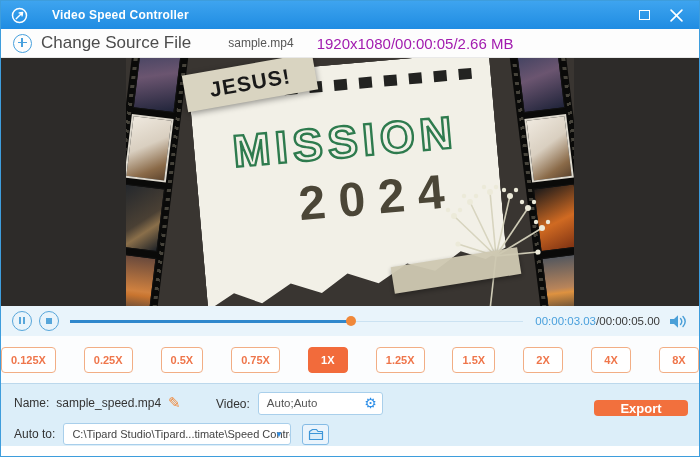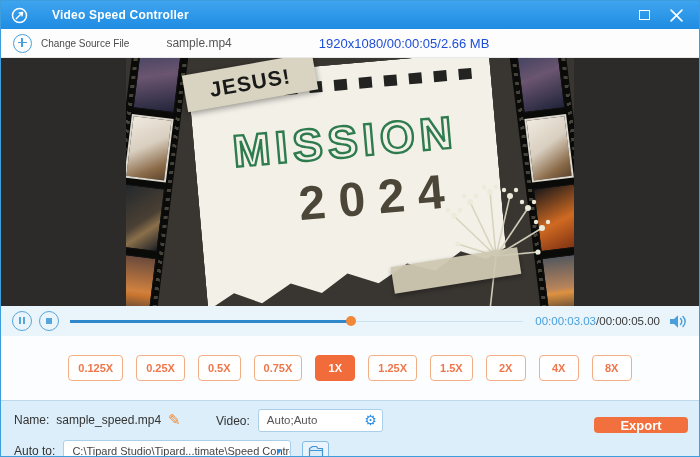--- a/index.html
+++ b/index.html
@@ -28,23 +28,23 @@
   .add-circle {
     width:19px; height:19px; border-radius:50%; border:1.4px solid #47a0dd;
     position:relative; flex:0 0 auto;
   }
   .add-circle::before, .add-circle::after {
     content:""; position:absolute; background:#47a0dd;
   }
   .add-circle::before { width:9px; height:1.5px; left:3.5px; top:7.2px; }
   .add-circle::after  { width:1.5px; height:9px; left:7.2px; top:3.5px; }
   .change-src { display:flex; align-items:center; gap:9px; cursor:pointer; }
-  .change-src .lbl { font-size:10px; color:#4c4c4c; }
+  .change-src .lbl { font-size:17px; color:#4c4c4c; }
   .toolbar .fname { font-size:12px; color:#565656; margin-left:37px; }
-  .toolbar .finfo { font-size:13px; color:#1d4ed8; margin-left:87px; }
+  .toolbar .finfo { font-size:15px; color:#a21caf; margin-left:23px; }
 
   
   .stage { height:248px; background:#2d2b29; position:relative; overflow:hidden; }
   .vframe {
     position:absolute; left:50%; top:0; transform:translateX(-50%);
     width:448px; height:248px; background:#393531; overflow:hidden;
   }
   .strip {
     position:absolute; width:56px; top:-16px; height:292px; background:#0a0a09;
     display:flex; flex-direction:column; gap:6px; padding:4px 7px;
@@ -117,22 +117,22 @@
   .track .thumb {
     position:absolute; left:calc(62% - 5px); top:-3.5px; width:10px; height:10px;
     border-radius:50%; background:#f0883a; cursor:grab;
   }
   .time { font-size:11.5px; white-space:nowrap; }
   .time .cur { color:#4aa0dc; } .time .sep, .time .tot { color:#3a3a3a; }
   .vol { width:19px; height:15px; margin-left:9px; cursor:pointer; flex:0 0 auto; }
 
   
   .speedrow {
-    height:64px; background:#fcfdfe; display:flex; align-items:center;
-    justify-content:center; gap:13px;
+    height:47px; background:#fcfdfe; display:flex; align-items:center;
+    justify-content:space-between; gap:13px;
   }
   .speed-btn {
     font-family:"Liberation Sans",sans-serif;
     background:#fff; border:1px solid #f2ae85; border-radius:4px;
     color:#ef764b; font-size:11px; font-weight:700; padding:6px 9px;
     min-width:40px; cursor:pointer;
   }
   .speed-btn.active { background:#f26b3b; border-color:#f26b3b; color:#fff; }
 
   

